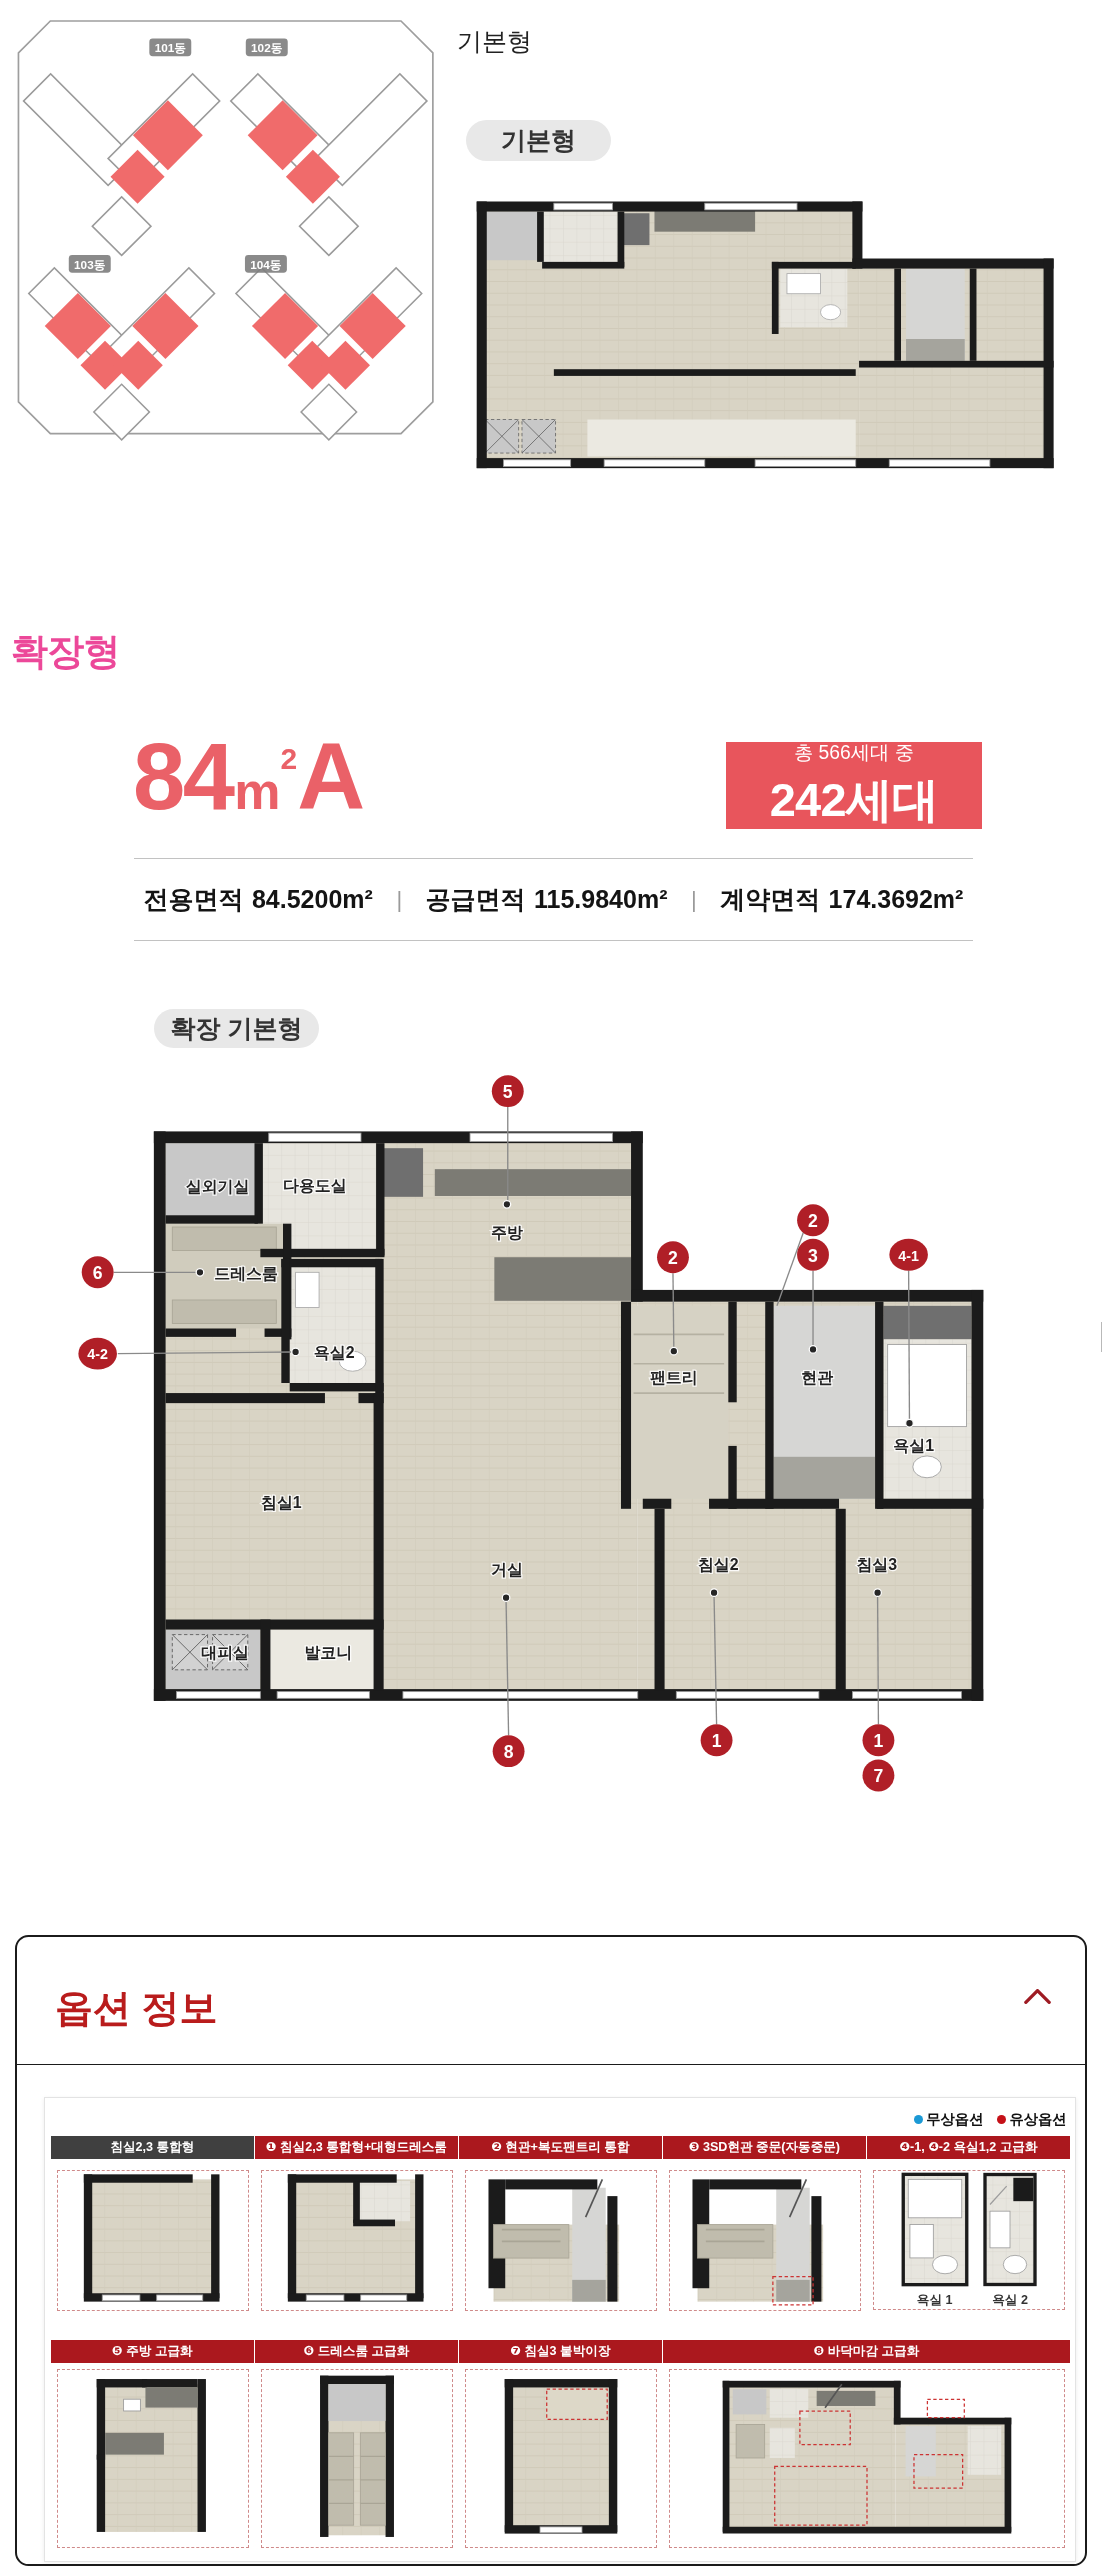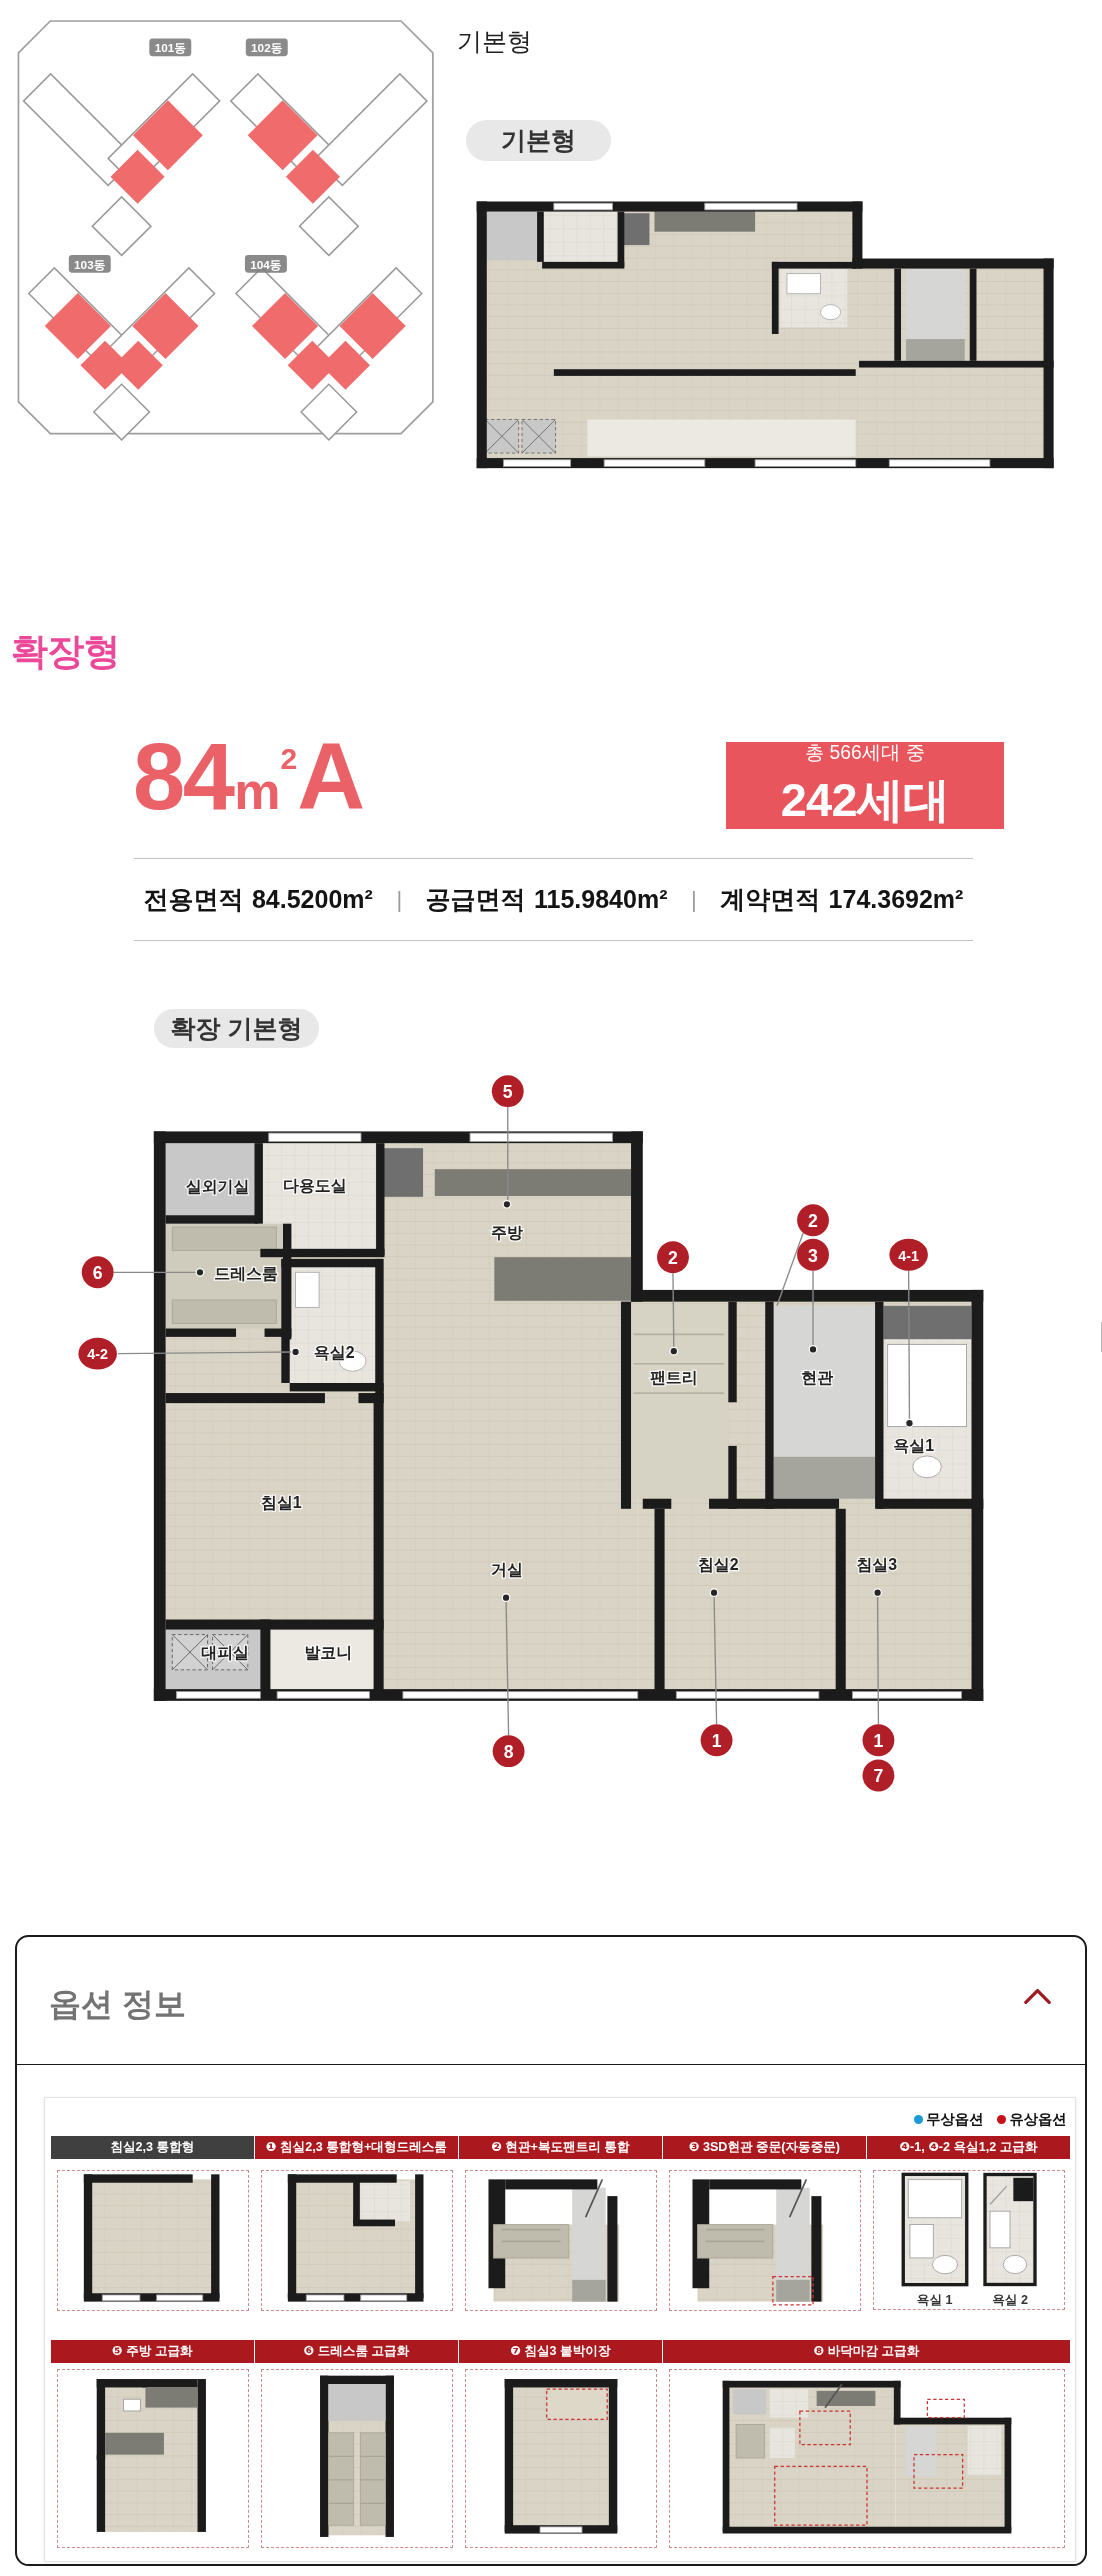--- a/index.html
+++ b/index.html
@@ -14,34 +14,34 @@
         font-weight:700;color:#333;}
   .pill1{left:466px;top:120px;width:145px;height:41px;font-size:25px;}
   .pill2{left:154px;top:1009px;width:165px;height:39px;font-size:25px;}
   .sec-heading{left:11px;top:606px;font-size:37px;font-weight:700;color:#ec4899;letter-spacing:-0.8px;margin-top:21px;}
   
   .hero{left:133px;top:730px;height:104px;display:flex;align-items:baseline;color:#ea6168;font-weight:700;}
   .hero .num{font-size:94px;letter-spacing:-2.5px;line-height:1;}
   .hero .unit{font-size:52px;line-height:1;margin-left:1.7px;}
   .hero .sup{font-size:30px;line-height:1;position:relative;top:-40px;}
   .hero .type{font-size:94px;line-height:1;letter-spacing:-1.7px;}
-  .badge{left:726px;top:742px;width:278px;height:87px;background:#e8555c;color:#fff;
+  .badge{left:726px;top:742px;width:256px;height:87px;background:#e8555c;color:#fff;
          display:flex;flex-direction:column;align-items:center;justify-content:center;gap:2.5px;}
   .badge .b1{font-size:19.3px;font-weight:500;}
   .badge .b2{font-size:47px;font-weight:700;letter-spacing:-0.8px;}
   
   .arearow{left:134px;top:858px;width:839px;height:81px;border-top:0.8px solid #c2c2c2;border-bottom:0.8px solid #c2c2c2;
            display:flex;align-items:center;justify-content:center;gap:23.5px;font-size:25px;color:#141414;}
   .arearow .item{display:flex;align-items:baseline;gap:8.4px;font-weight:600;}
   .arearow .item .val{font-weight:700;}
   .arearow .divider{color:#9a9a9a;font-weight:300;font-size:22px;}
   
   .acc-box{left:15px;top:1935px;width:1072px;height:631px;border:2.5px solid #1b1b1b;border-radius:13.4px;background:#fff;box-sizing:border-box;}
   .acc-header{position:absolute;left:0;top:0;width:100%;height:128px;border-bottom:1.7px solid #1b1b1b;box-sizing:border-box;cursor:pointer;}
-  .acc-title{position:absolute;left:32px;top:46px;font-size:32px;font-weight:700;color:#737373;}
+  .acc-title{position:absolute;left:38px;top:46px;font-size:38px;font-weight:700;color:#b91c1c;}
   .acc-chevron{position:absolute;right:34px;top:52px;width:27px;height:15px;}
   .opt-card{position:absolute;left:27px;top:160px;width:1032px;height:465px;background:#fff;border:0.8px solid #e3e3e3;
             box-shadow:0 0.8px 4.2px rgba(0,0,0,.08);box-sizing:border-box;}
   .legend{position:absolute;right:8.4px;top:11.7px;display:flex;gap:13.4px;align-items:center;font-size:14.3px;font-weight:600;color:#111;}
   .legend .li{display:flex;align-items:center;gap:3.4px;}
   .dot{width:9.2px;height:9.2px;border-radius:50%;display:inline-block;}
   .dot.blue{background:#1b99d5;}
   .dot.red{background:#c51118;}
   .opt-grid{position:absolute;left:5.9px;top:38px;width:1020px;}
   .hrow{display:flex;width:100%;}

